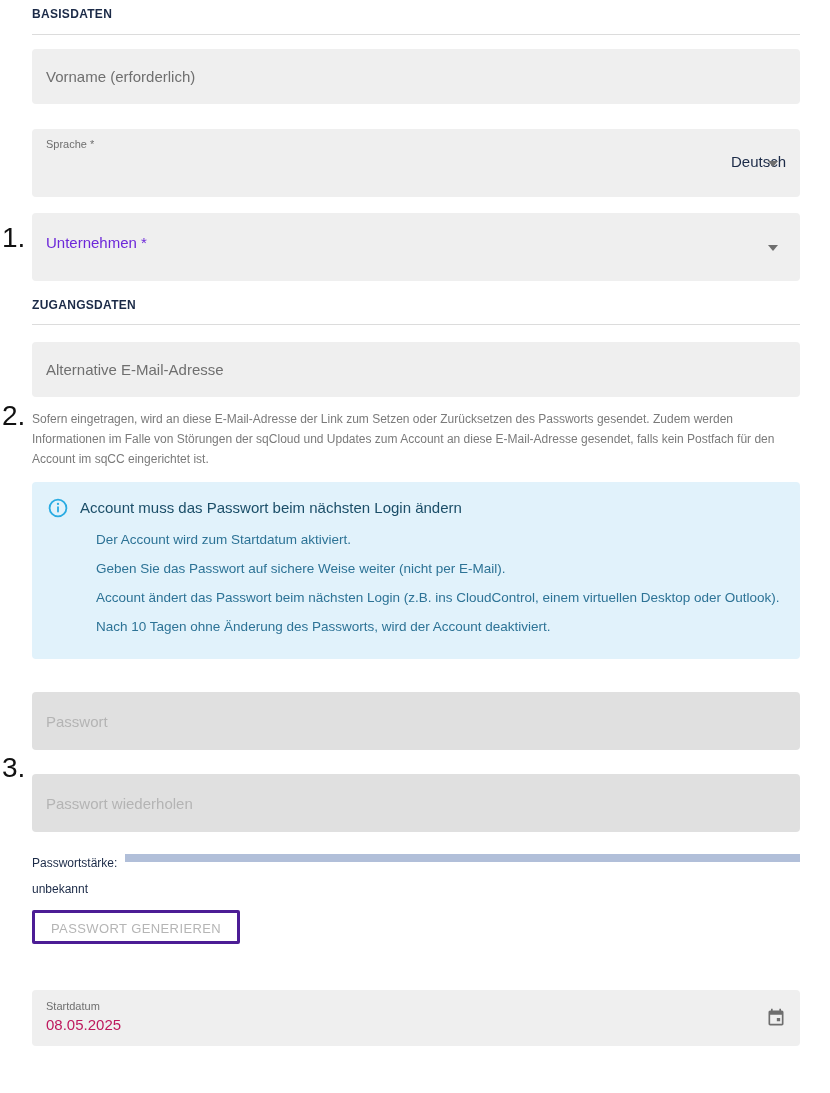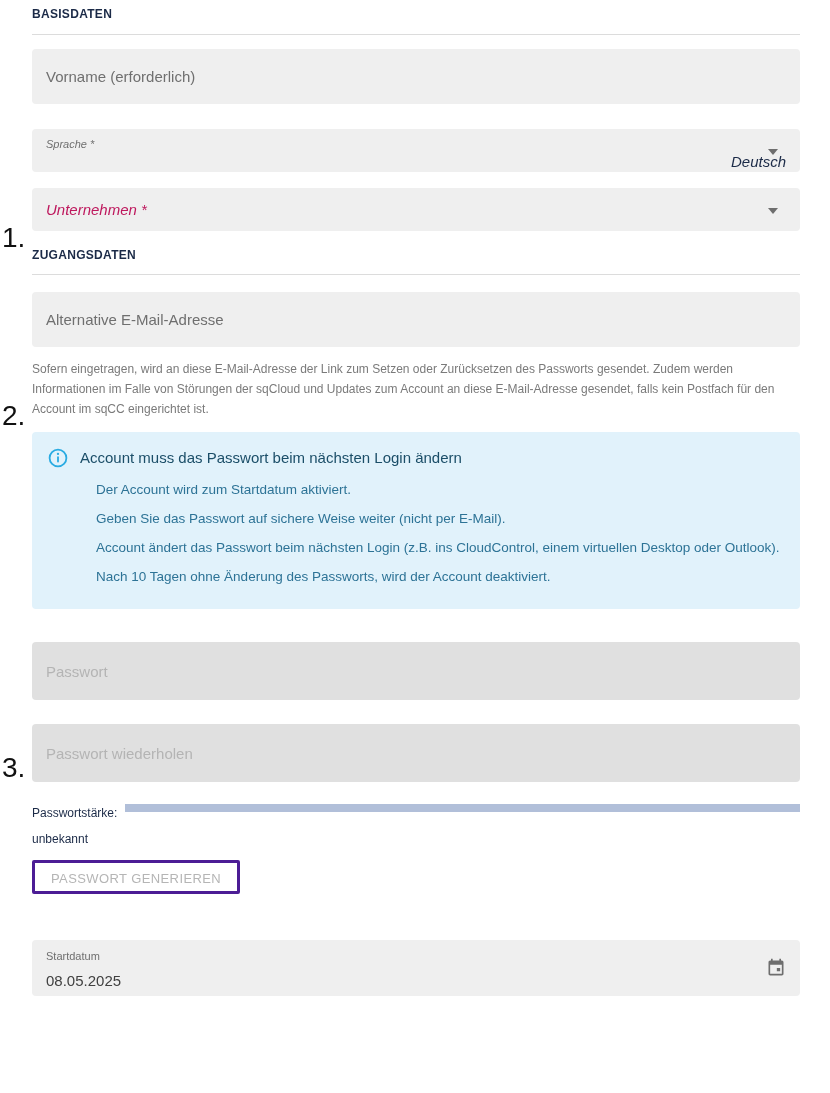--- a/index.html
+++ b/index.html
@@ -14,24 +14,24 @@
 
   .field { background:#efefef; border-radius:4px; width:100%; position:relative; }
   .field input { width:100%; height:100%; background:transparent; border:none; outline:none;
                  font-family:"Liberation Sans", sans-serif; font-size:15px; color:#1b2a47;
                  padding:8px 14px; }
   .field input::placeholder { color:#6f6f6f; opacity:1; }
   .field.disabled { background:#e0e0e0; }
   .field.disabled input::placeholder { color:#b4b4b4; }
 
   .input-55 { height:55px; }
-  .select-field { height:43px; cursor:pointer; padding:9px 14px 0 14px;font-style:italic; }
+  .select-field { height:68px; cursor:pointer; padding:9px 14px 0 14px; }
   .select-field .small-label { font-size:11px; color:#6f6f6f; }
   .select-field .value { font-size:15px; color:#1b2a47; margin-top:3px;text-align:right; }
-  .select-field .placeholder-only { font-size:15px; color:#be185d; margin-top:4px; }
+  .select-field .placeholder-only { font-size:15px; color:#6d28d9; margin-top:12px; }
   .dd-arrow { position:absolute; right:22px; top:50%; margin-top:-2px; width:0; height:0;
               border-left:5px solid transparent; border-right:5px solid transparent;
               border-top:6px solid #6e6e6e; }
 
   .helper { font-size:12px; color:#7a7a7a; line-height:20px; }
 
   .info-box { background:#e1f2fb; border-radius:4px; width:100%; padding:16px 20px 14px 16px; }
   .info-head { display:flex; align-items:flex-start; }
   .info-icon { flex:0 0 20px; width:20px; height:20px; margin-top:0; }
   .info-title { font-size:15px; font-weight:500; color:#1b4e68; margin-left:12px; margin-top:1px; }
@@ -43,21 +43,21 @@
   .strength-bar { flex:1; height:8px; background:#b1bfd9; margin-left:8px; }
   .strength-value { font-size:12px; color:#1b2a47; }
 
   .gen-btn { display:inline-block; background:#ffffff; border:3px solid #4c1d95; border-radius:2px;
              color:#b5b5b5; font-size:13px; letter-spacing:.4px; padding:0 16px; height:34px;
              line-height:32px; font-family:"Liberation Sans", sans-serif; cursor:default;
              text-transform:uppercase; }
 
   .date-field { height:56px; padding:10px 14px 0 14px; }
   .date-field .small-label { font-size:11px; color:#6f6f6f; }
-  .date-field .value { font-size:15px; color:#404040; margin-top:10px; }
+  .date-field .value { font-size:15px; color:#be185d; margin-top:4px; }
   .cal-icon { position:absolute; right:14px; top:18px; width:20px; height:20px; }
 
   .annot { position:absolute; left:2px; font-size:28px; color:#111111;
            font-family:"Liberation Sans", sans-serif; }
 
   
   .mt-basis { margin-top:7px; }
   .mt-div1 { margin-top:13px; }
   .mt-vorname { margin-top:14px; }
   .mt-gap25 { margin-top:25px; }

